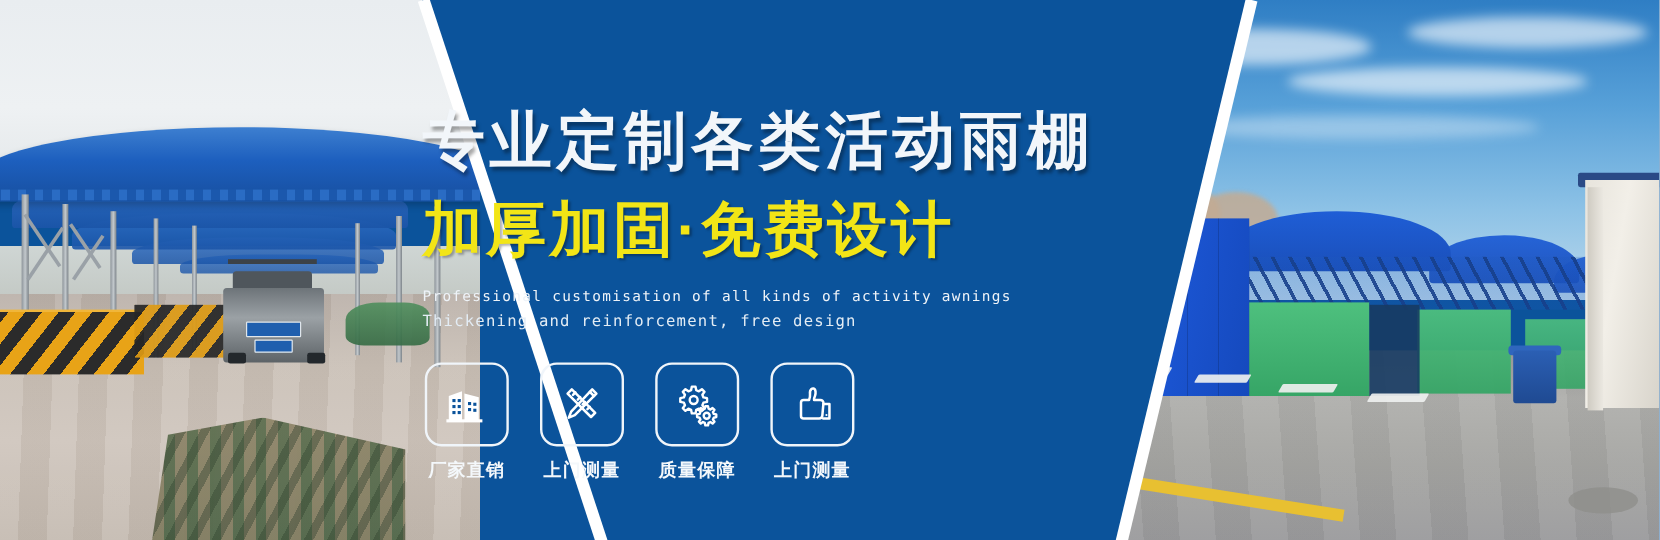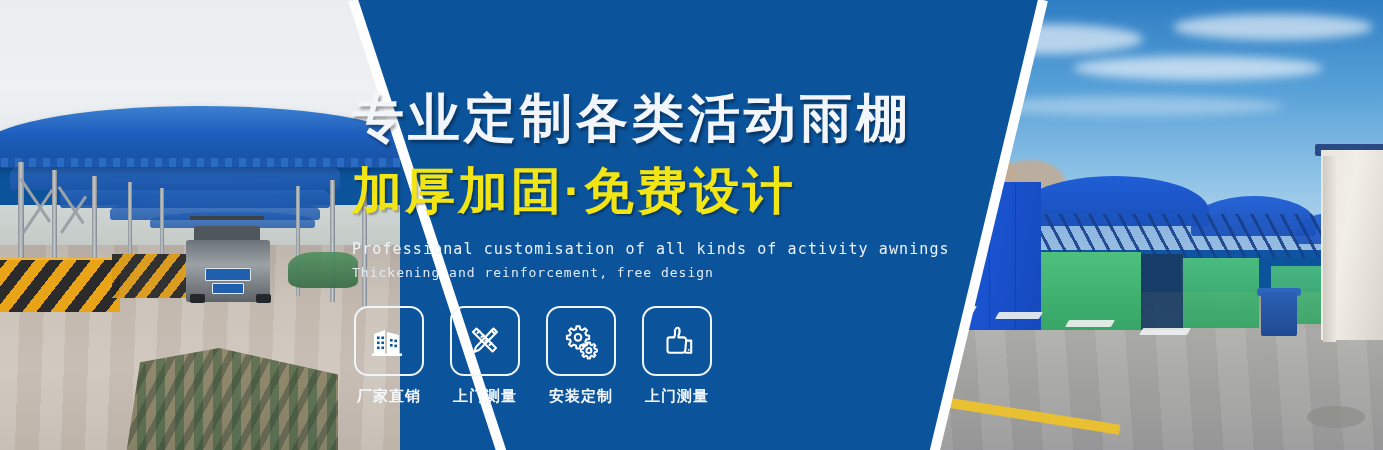--- a/index.html
+++ b/index.html
@@ -168,21 +168,21 @@
   .subhead{
     margin-top:22px;
     font-size:50px;font-weight:bold;color:#f2e516;
     letter-spacing:3px;line-height:1;
     text-shadow:2px 2px 2px rgba(0,0,0,.30);
     white-space:nowrap;
   }
   .eng1{
     margin-top:24px;
     font-family:"DejaVu Sans Mono","Liberation Mono",monospace;
-    font-size:15px;color:#eef3f8;letter-spacing:1.1px;white-space:nowrap;
+    font-size:12px;color:#eef3f8;letter-spacing:1.1px;white-space:nowrap;
   }
   .eng2{
     margin-top:7px;
     font-family:"DejaVu Sans Mono","Liberation Mono",monospace;
     font-size:13px;color:#e3ecf4;letter-spacing:1px;white-space:nowrap;
   }
 
   
   .features{
     margin-top:26px;display:flex;gap:22px;
@@ -345,21 +345,21 @@
         <div class="f-box">
           <svg width="40" height="40" viewBox="0 0 40 40">
             <g fill="none" stroke="#ffffff" stroke-width="2" stroke-linejoin="round">
               <path d="M15.5 5.2 L18.6 5.2 L19.2 8.2 L21.4 9.1 L23.9 7.3 L26.1 9.5 L24.3 12 L25.2 14.2 L28.2 14.8 L28.2 17.9 L25.2 18.5 L24.3 20.7 L26.1 23.2 L23.9 25.4 L21.4 23.6 L19.2 24.5 L18.6 27.5 L15.5 27.5 L14.9 24.5 L12.7 23.6 L10.2 25.4 L8 23.2 L9.8 20.7 L8.9 18.5 L5.9 17.9 L5.9 14.8 L8.9 14.2 L9.8 12 L8 9.5 L10.2 7.3 L12.7 9.1 L14.9 8.2 Z"></path>
               <circle cx="17.05" cy="16.35" r="3.3"></circle>
               <path d="M26.8 21.5 L29 21.5 L29.5 23.6 L31 24.3 L32.8 23 L34.4 24.6 L33.1 26.4 L33.8 27.9 L35.9 28.4 L35.9 30.6 L33.8 31.1 L33.1 32.6 L34.4 34.4 L32.8 36 L31 34.7 L29.5 35.4 L29 37.5 L26.8 37.5 L26.3 35.4 L24.8 34.7 L23 36 L21.4 34.4 L22.7 32.6 L22 31.1 L19.9 30.6 L19.9 28.4 L22 27.9 L22.7 26.4 L21.4 24.6 L23 23 L24.8 24.3 L26.3 23.6 Z"></path>
               <circle cx="27.9" cy="29.5" r="2.5"></circle>
             </g>
           </svg>
         </div>
-        <div class="f-label">安装定制</div>
+        <div class="f-label">质量保障</div>
       </div>
 
       <div class="feature">
         <div class="f-box">
           <svg width="40" height="40" viewBox="0 0 40 40">
             <g fill="none" stroke="#ffffff" stroke-width="2.1" stroke-linejoin="round" stroke-linecap="round">
               <path d="M10.5 18.5 C10.5 17.2 11.4 16.4 12.7 16.4 L17.2 16.4 C17.9 14.6 18.2 13.2 18.0 11.6 C17.8 9.8 18.0 8.2 19.2 7.2 C20.3 6.3 21.8 6.7 22.3 8.0 C23.0 9.8 22.6 12.3 21.4 15.0 L21.4 16.4 L26.6 16.4 C28.2 16.4 29.3 17.5 29.2 19.0 L28.3 29.2 C28.2 30.7 27.1 31.7 25.6 31.7 L12.7 31.7 C11.4 31.7 10.5 30.8 10.5 29.6 Z"></path>
               <path d="M29.2 19.6 L34.2 19.6 L34.2 31.7 L29.0 31.7"></path>
               <circle cx="31.7" cy="28.8" r="0.9" fill="#ffffff" stroke="none"></circle>
             </g>

